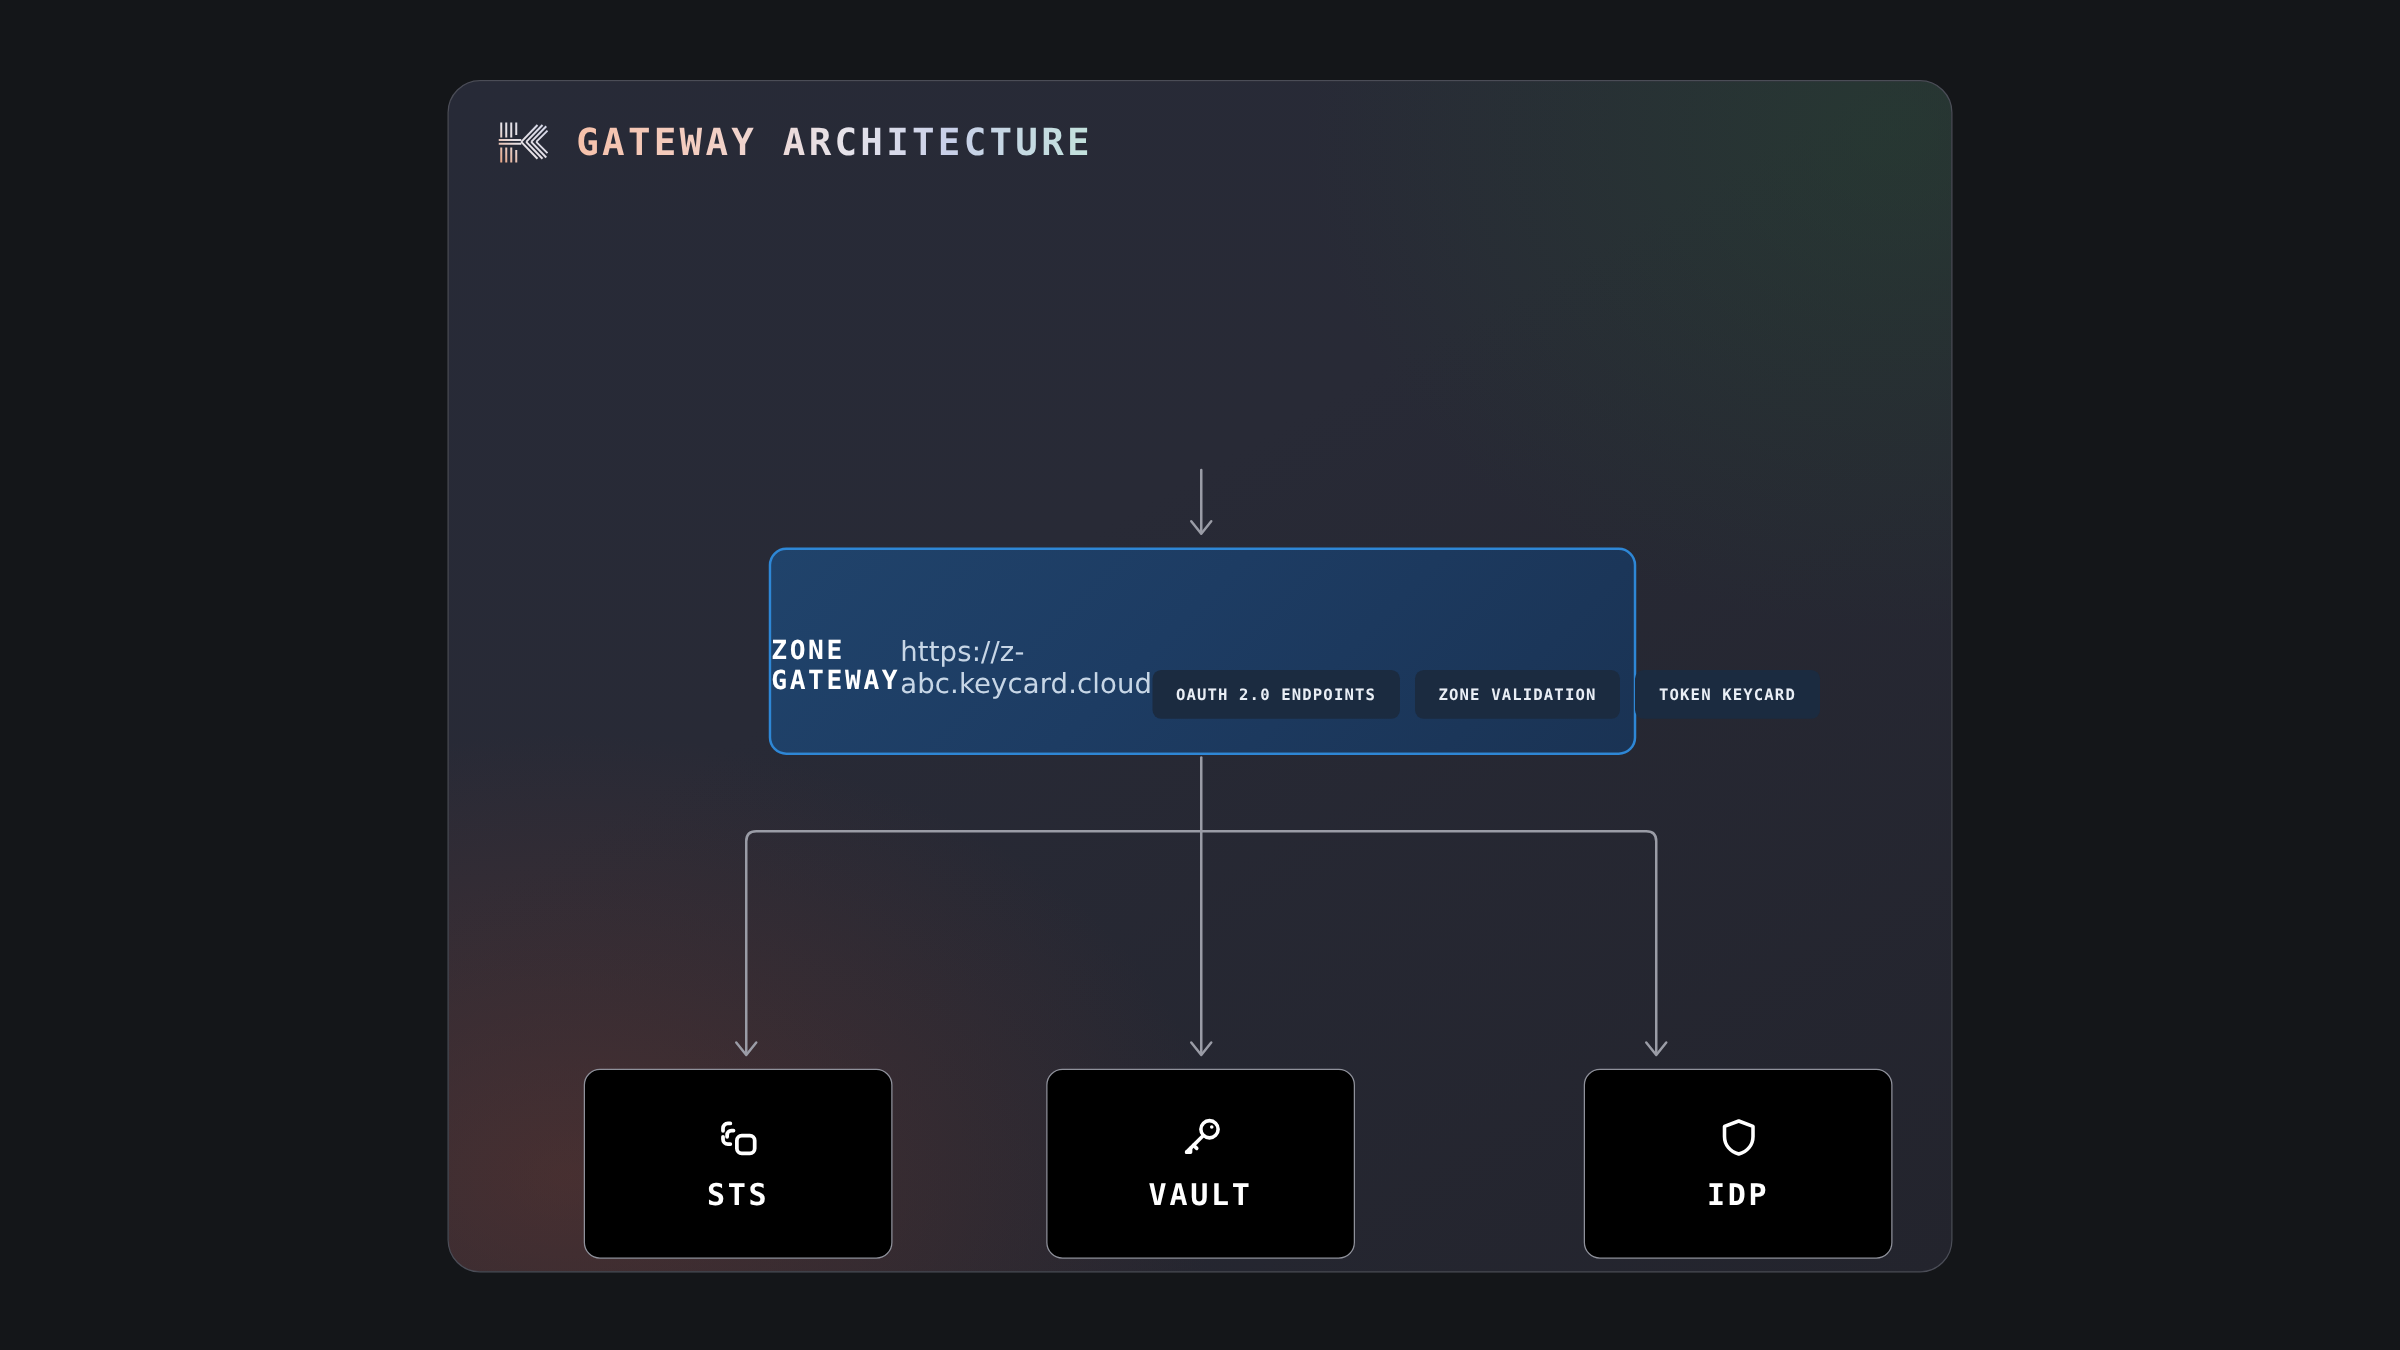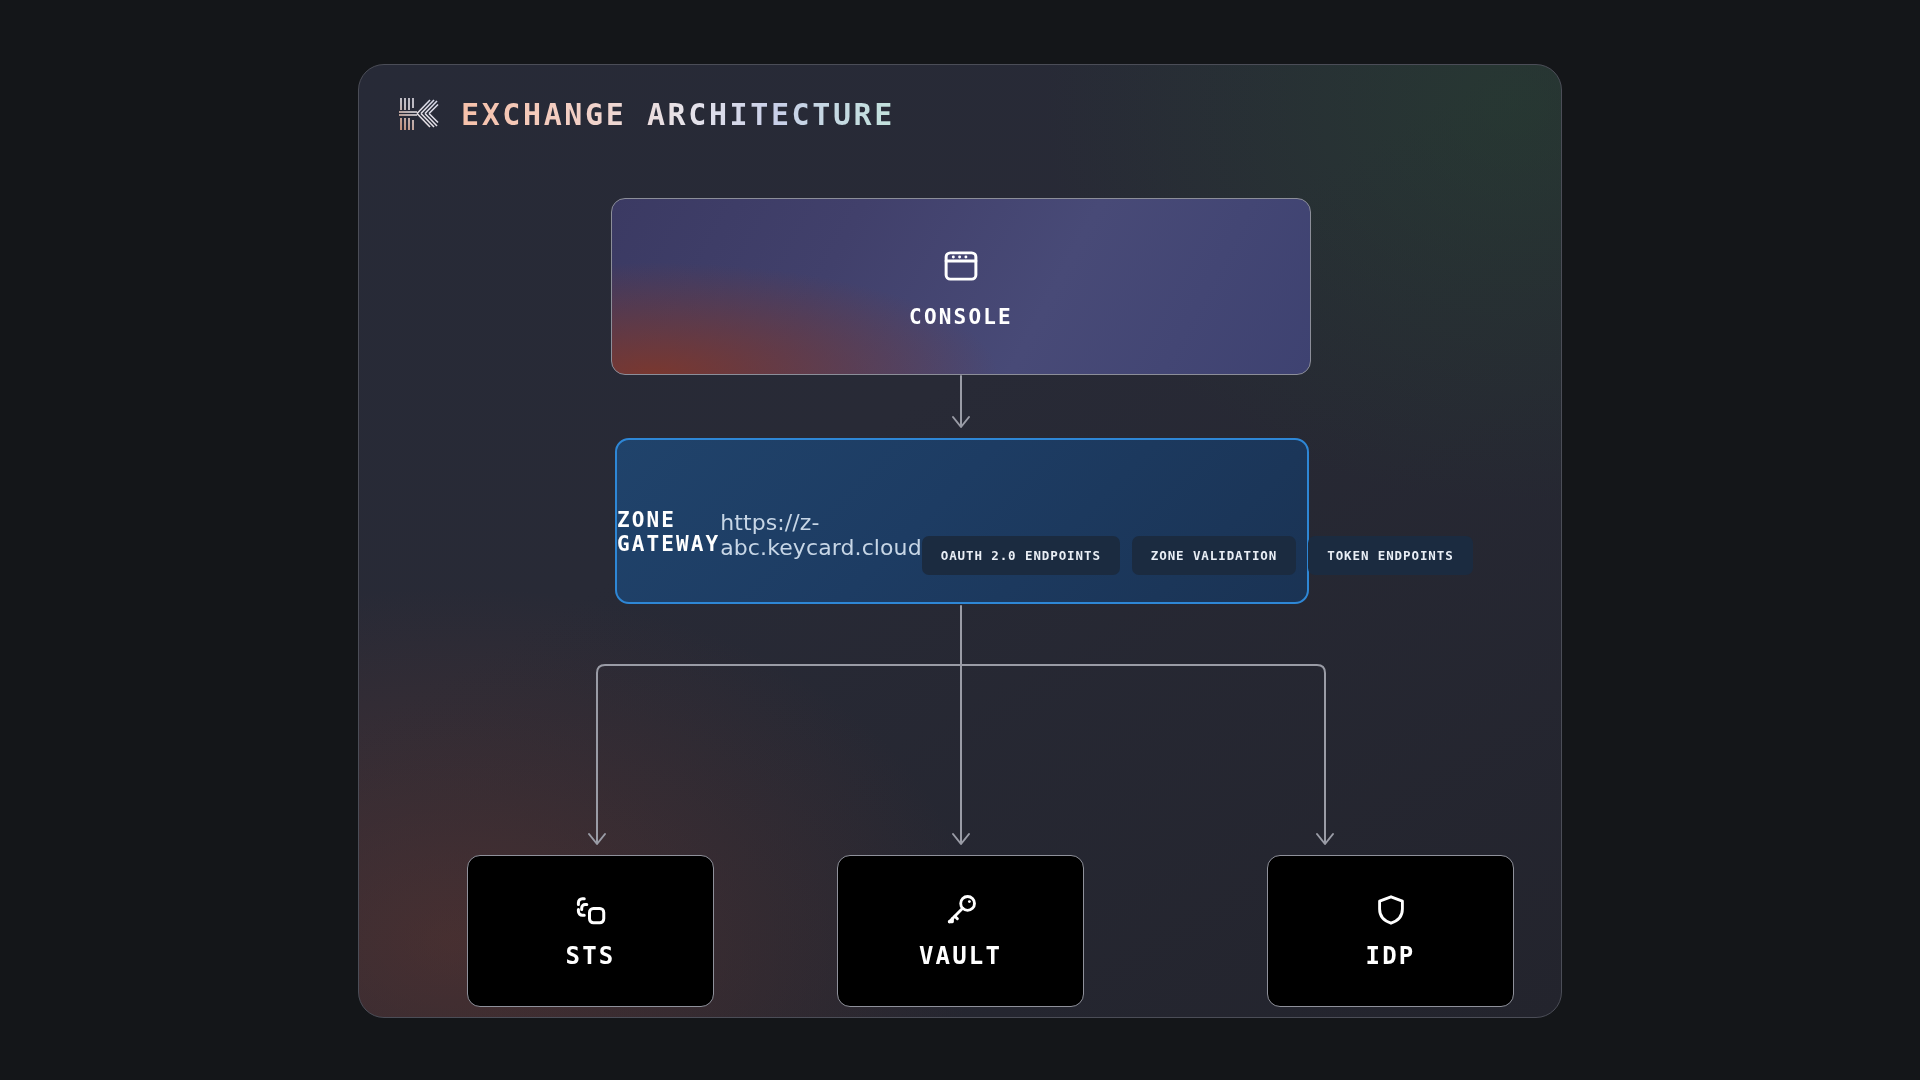--- a/index.html
+++ b/index.html
@@ -220,60 +220,48 @@
             <path d="M20 20.5 L33 34"></path>
             <path d="M24 20.5 L37 7"></path>
             <path d="M24 20.5 L37 34"></path>
             <path d="M28 20.5 L40 8"></path>
             <path d="M28 20.5 L40 33"></path>
             <path d="M32 20.5 L41 11.5"></path>
             <path d="M32 20.5 L41 29.5"></path>
           </g>
         </svg>
       </span>
-      <span class="title">EXCHANGE ARCHITECTURE</span>
+      <span class="title">GATEWAY ARCHITECTURE</span>
     </div>
 
     <svg class="connectors" viewBox="0 0 1204 954">
       <g stroke="#9a9ca6" stroke-width="2" fill="none" stroke-linecap="round" stroke-linejoin="round">
 
         <path d="M602 311 V361"></path>
         <path d="M594 352 L602 362 L610 352"></path>
 
         <path d="M602 541 V778"></path>
         <path d="M594 769 L602 779 L610 769"></path>
 
         <path d="M238 778 V608 Q238 600 246 600 H958 Q966 600 966 608 V778"></path>
 
         <path d="M230 769 L238 779 L246 769"></path>
 
         <path d="M958 769 L966 779 L974 769"></path>
       </g>
     </svg>
 
-    <div class="node-console">
-      <span>
-        <svg class="icon-svg" width="42" height="42" viewBox="0 0 24 24" fill="none" stroke="#ffffff" stroke-width="1.7" stroke-linecap="round" stroke-linejoin="round">
-          <rect x="3.5" y="4.5" width="17" height="15" rx="2.4"></rect>
-          <path d="M3.5 9.2 H20.5"></path>
-          <circle cx="7.6" cy="6.9" r="0.85" fill="#ffffff" stroke="none"></circle>
-          <circle cx="11.2" cy="6.9" r="0.85" fill="#ffffff" stroke="none"></circle>
-          <circle cx="14.8" cy="6.9" r="0.85" fill="#ffffff" stroke="none"></circle>
-        </svg>
-      </span>
-      <span class="node-label">CONSOLE</span>
-    </div>
 
     <div class="node-gateway">
       <span class="gw-title">ZONE GATEWAY</span>
       <span class="gw-url">https://z-abc.keycard.cloud</span>
       <div class="gw-chips">
         <span class="chip">OAUTH 2.0 ENDPOINTS</span>
         <span class="chip">ZONE VALIDATION</span>
-        <span class="chip">TOKEN ENDPOINTS</span>
+        <span class="chip">TOKEN KEYCARD</span>
       </div>
     </div>
 
     <div class="node-leaf node-sts">
       <span>
         <svg class="icon-svg" width="36" height="36" viewBox="0 0 24 24" fill="none" stroke="#ffffff" stroke-width="2" stroke-linecap="round" stroke-linejoin="round">
           <rect x="11" y="11" width="9.5" height="9.5" rx="2.6"></rect>
           <path d="M7.5 15.5 H6.2 A2.6 2.6 0 0 1 3.6 12.9 V11.6"></path>
           <path d="M3.6 8.4 V7.1 A2.6 2.6 0 0 1 6.2 4.5 H7.5"></path>
           <path d="M9.2 8.3 H8.1 A2.3 2.3 0 0 0 5.8 10.6 V11.6"></path>

